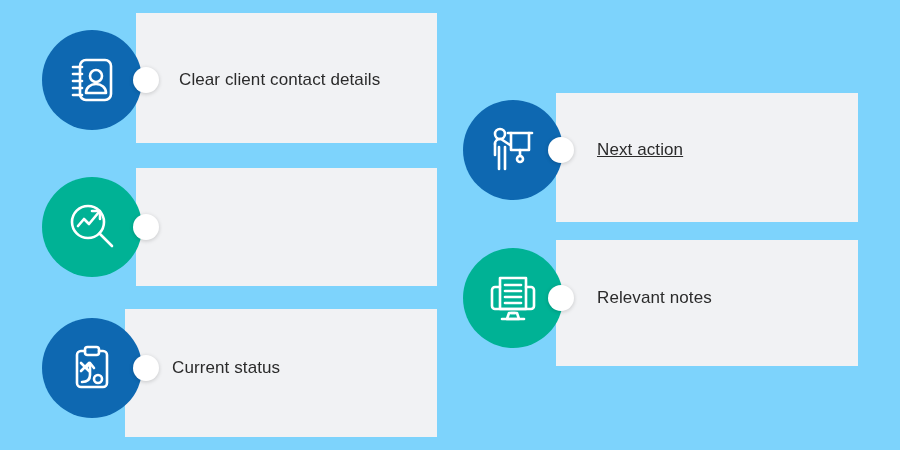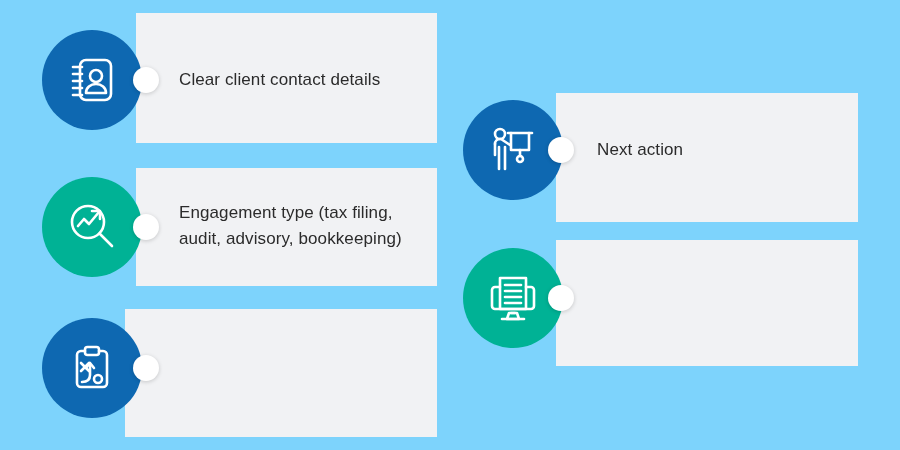--- a/index.html
+++ b/index.html
@@ -89,41 +89,40 @@
         <circle cx="23" cy="22" r="16"></circle>
         <line x1="34.5" y1="33.5" x2="47" y2="46"></line>
         <polyline points="13,26 19,19 24,24 34,12"></polyline>
         <polyline points="27,11 35,11 35,19"></polyline>
       </svg>
     </span>
   </div>
 
   <div class="knob" style="left:133px; top:214px;"></div>
 
-  <div class="label" style="left:179px; top:200px; width:252px;">Engagement type (tax filing,
-audit, advisory, bookkeeping)</div>
 
   <div class="card" style="left:125px; top:309px; width:312px; height:128px;"></div>
 
   <div class="badge" style="left:42px; top:318px; width:100px; height:100px; background:#0e68b1;">
     <span>
       <svg width="54" height="54" viewBox="0 0 54 54" fill="none" stroke="#ffffff" stroke-width="2.6" stroke-linecap="round" stroke-linejoin="round">
         <path d="M20 10h-4a4 4 0 0 0-4 4v28a4 4 0 0 0 4 4h22a4 4 0 0 0 4-4V14a4 4 0 0 0-4-4h-4"></path>
         <rect x="20" y="6" width="14" height="8" rx="2.5"></rect>
         <line x1="16" y1="22" x2="24" y2="30"></line>
         <line x1="24" y1="22" x2="16" y2="30"></line>
         <path d="M17 41c6 0 8-3 8-7v-9"></path>
         <polyline points="21,27 25,22 29,27"></polyline>
         <circle cx="33" cy="38" r="4"></circle>
       </svg>
     </span>
   </div>
 
   <div class="knob" style="left:133px; top:355px;"></div>
 
+  <div class="label" style="left:172px; top:355px; width:250px;">Current status</div>
 
   <div class="card" style="left:556px; top:93px; width:302px; height:129px;"></div>
 
   <div class="badge" style="left:463px; top:100px; width:100px; height:100px; background:#0e68b1;">
     <span>
       <svg width="54" height="54" viewBox="0 0 54 54" fill="none" stroke="#ffffff" stroke-width="2.6" stroke-linecap="round" stroke-linejoin="round">
         <circle cx="14" cy="11" r="5"></circle>
         <path d="M9 21a5 5 0 0 1 5-5h1l9 6"></path>
         <line x1="9" y1="21" x2="9" y2="32"></line>
         <line x1="13" y1="24" x2="13" y2="46"></line>
@@ -131,21 +130,21 @@
         <line x1="22" y1="10" x2="46" y2="10"></line>
         <path d="M25 10v17h18V10"></path>
         <line x1="34" y1="27" x2="34" y2="33"></line>
         <circle cx="34" cy="36" r="3"></circle>
       </svg>
     </span>
   </div>
 
   <div class="knob" style="left:548px; top:137px;"></div>
 
-  <div class="label" style="left:597px; top:137px; width:250px;">Next action</div>
+  <div class="label" style="left:597px; top:137px; width:250px;text-decoration:underline;">Next action</div>
 
   <div class="card" style="left:556px; top:240px; width:302px; height:126px;"></div>
 
   <div class="badge" style="left:463px; top:248px; width:100px; height:100px; background:#00b295;">
     <span>
       <svg width="54" height="54" viewBox="0 0 54 54" fill="none" stroke="#ffffff" stroke-width="2.6" stroke-linecap="round" stroke-linejoin="round">
         <path d="M14 16H9a3 3 0 0 0-3 3v16a3 3 0 0 0 3 3h36a3 3 0 0 0 3-3V19a3 3 0 0 0-3-3h-5"></path>
         <rect x="14" y="7" width="26" height="31"></rect>
         <line x1="19" y1="14" x2="35" y2="14"></line>
         <line x1="19" y1="20" x2="35" y2="20"></line>
@@ -153,14 +152,15 @@
         <line x1="19" y1="32" x2="35" y2="32"></line>
         <line x1="25" y1="42" x2="29" y2="42"></line>
         <path d="M21 48h12l-2-6h-8z"></path>
         <line x1="16" y1="48" x2="38" y2="48"></line>
       </svg>
     </span>
   </div>
 
   <div class="knob" style="left:548px; top:285px;"></div>
 
+  <div class="label" style="left:597px; top:285px; width:250px;">Relevant notes</div>
 
 </div>
 
 </body></html>

